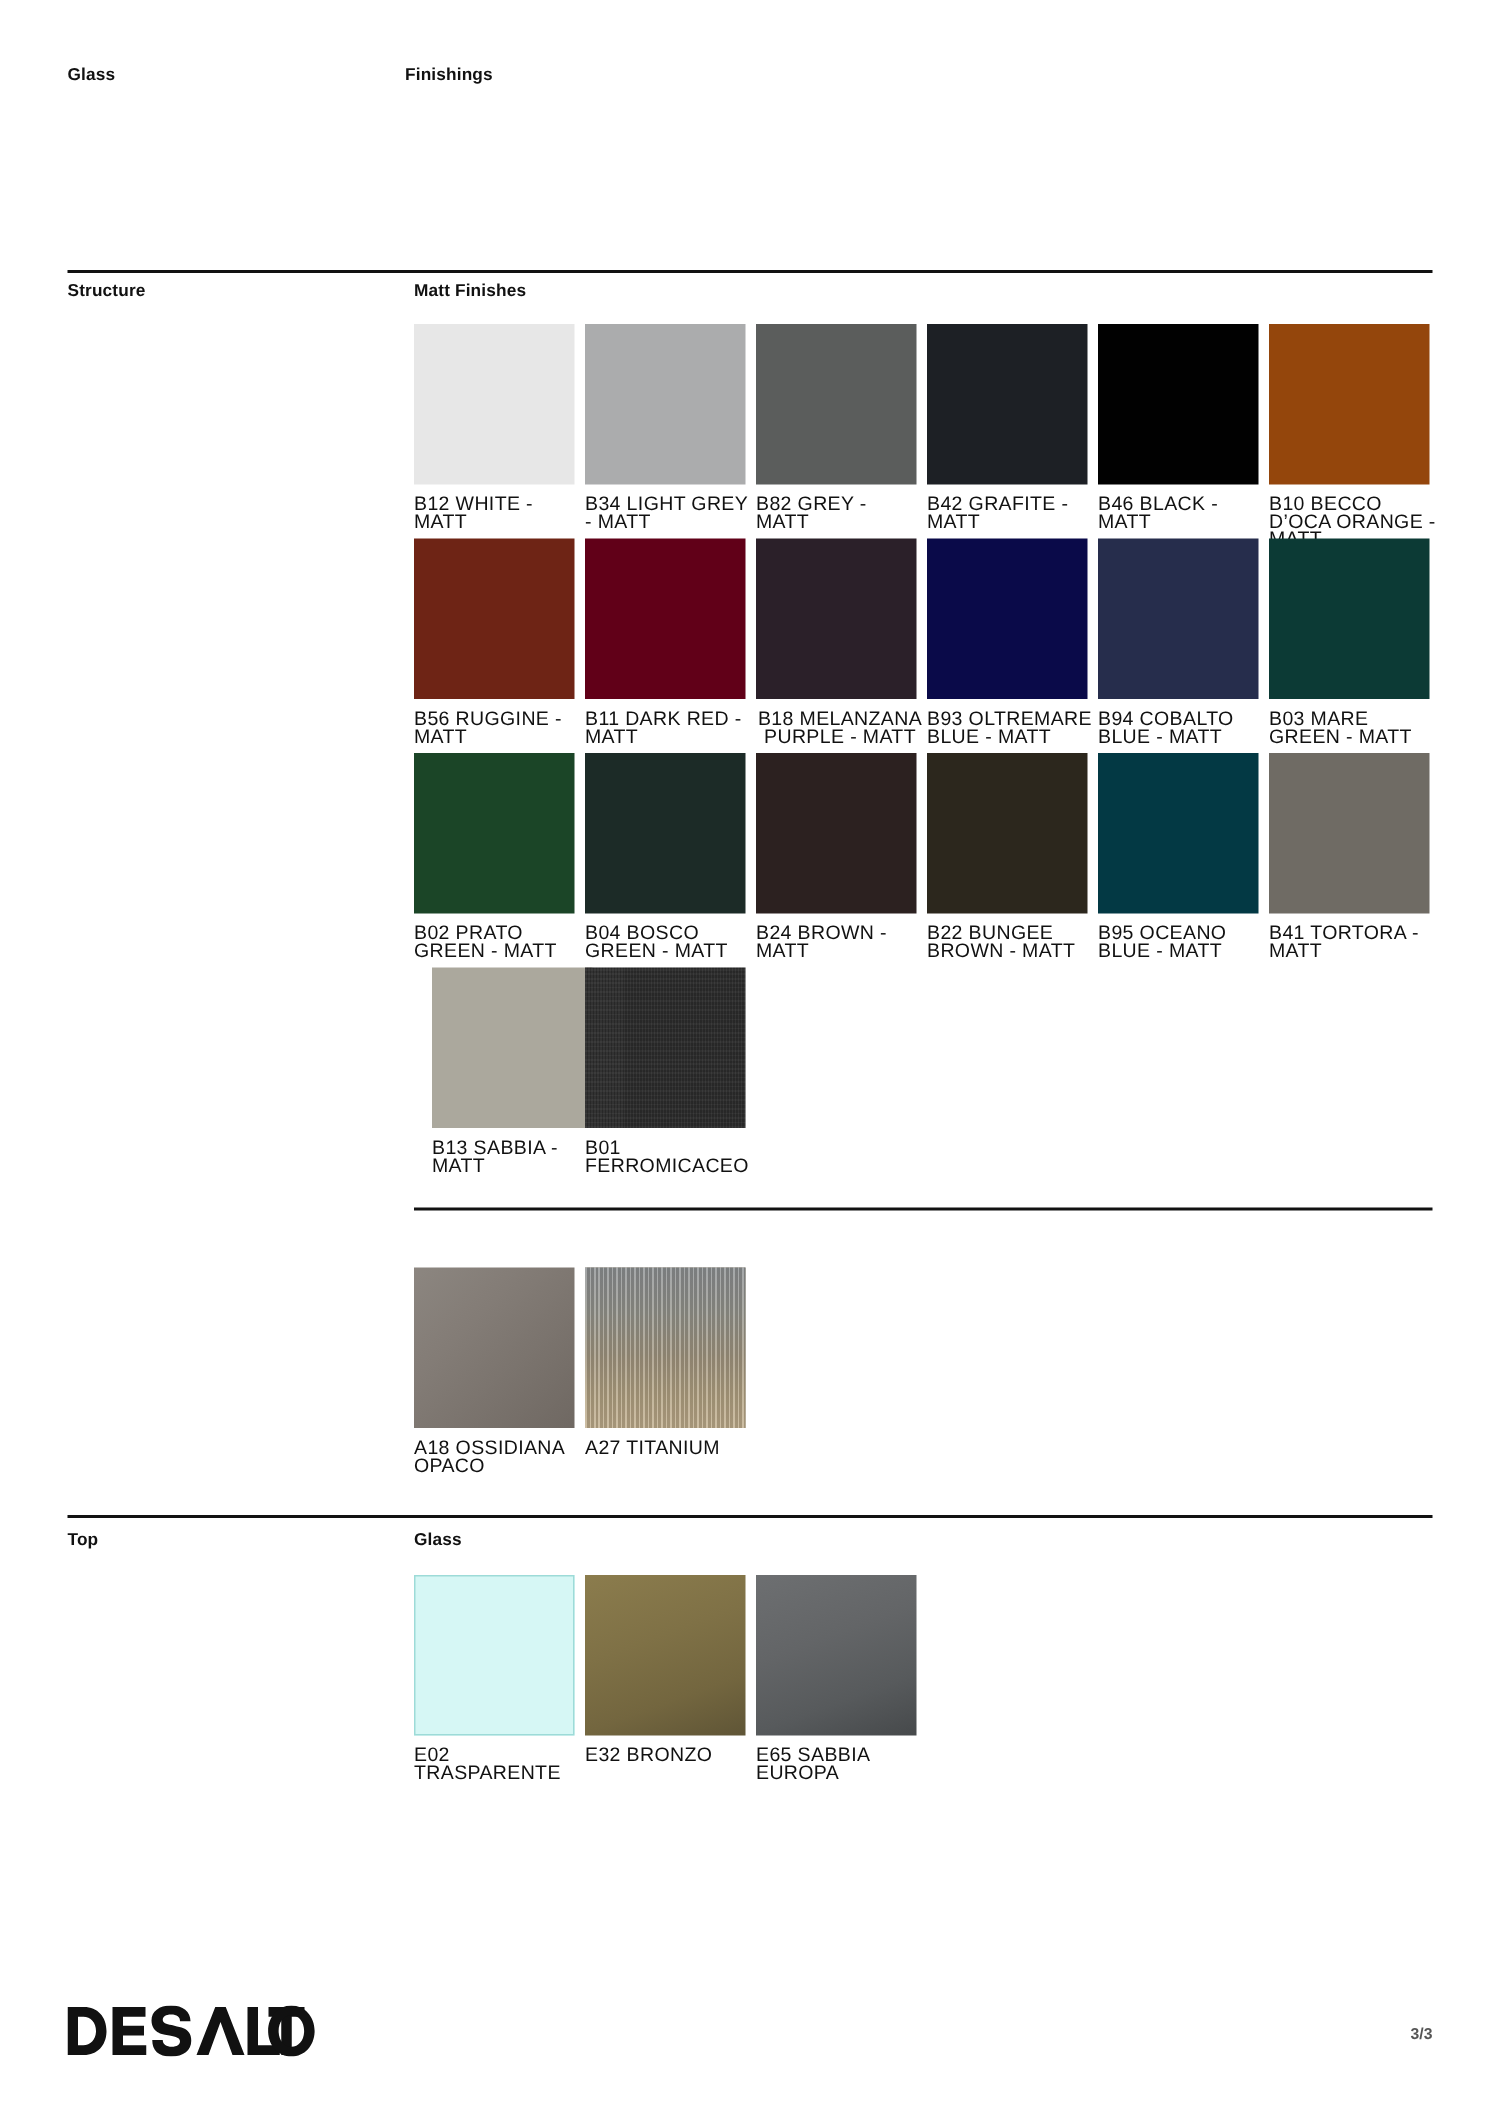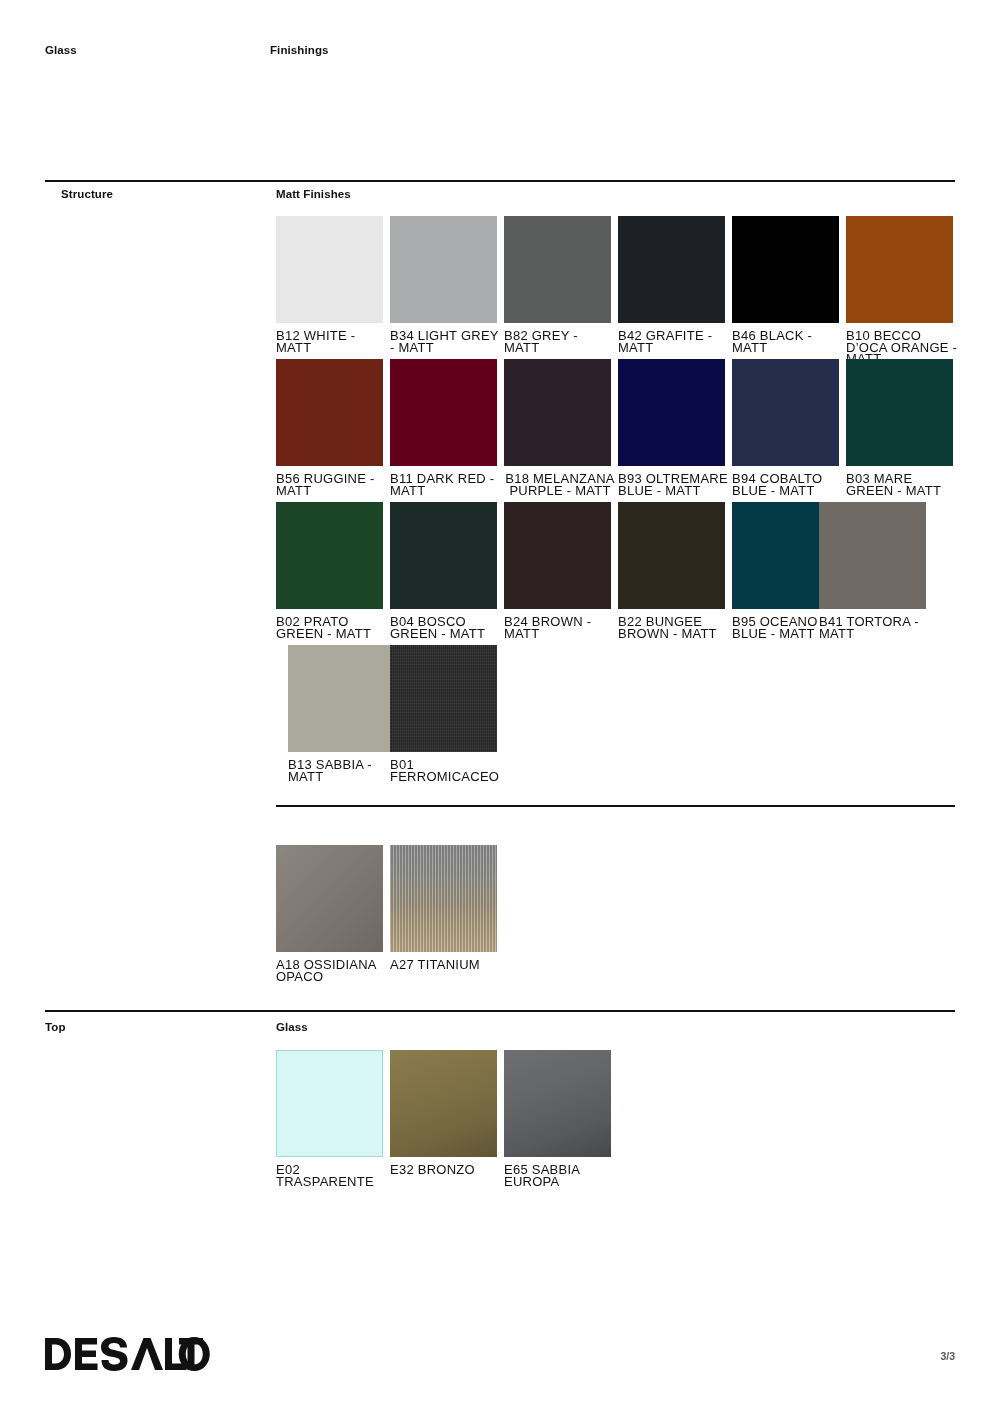--- a/index.html
+++ b/index.html
@@ -89,21 +89,21 @@
 <body>
 
 <div class="page">
 
   <div class="header">
     <div class="hdr-left">Glass</div>
     <div class="hdr-right">Finishings</div>
   </div>
 
   <div class="rule" style="top:180px;"></div>
-  <div class="sec-left" style="top:188px;margin-left:16px;">Structure</div>
+  <div class="sec-left" style="top:188px;">Structure</div>
 
   <div class="sub-title" style="top:188px;">Matt Finishes</div>
 
   <div class="grid" style="top:216px;">
 
     <div class="cell" style="left:0px;top:0px;">
       <div class="sw" style="background:#e7e7e7;"></div>
       <div class="cap">B12 WHITE - MATT</div>
     </div>
     <div class="cell" style="left:114px;top:0px;">
@@ -165,21 +165,21 @@
       <div class="cap">B24 BROWN - MATT</div>
     </div>
     <div class="cell" style="left:342px;top:286px;">
       <div class="sw" style="background:#2c271d;"></div>
       <div class="cap">B22 BUNGEE BROWN - MATT</div>
     </div>
     <div class="cell" style="left:456px;top:286px;">
       <div class="sw" style="background:#033944;"></div>
       <div class="cap">B95 OCEANO BLUE - MATT</div>
     </div>
-    <div class="cell" style="left:543px;top:286px;">
+    <div class="cell" style="left:570px;top:286px;">
       <div class="sw" style="background:#6f6b64;"></div>
       <div class="cap">B41 TORTORA - MATT</div>
     </div>
 
     <div class="cell" style="left:0px;top:429px;margin-left:12px;">
       <div class="sw" style="background:#aba89d;"></div>
       <div class="cap">B13 SABBIA - MATT</div>
     </div>
     <div class="cell" style="left:114px;top:429px;">
       <div class="sw" style="background:#2b2b2b;

